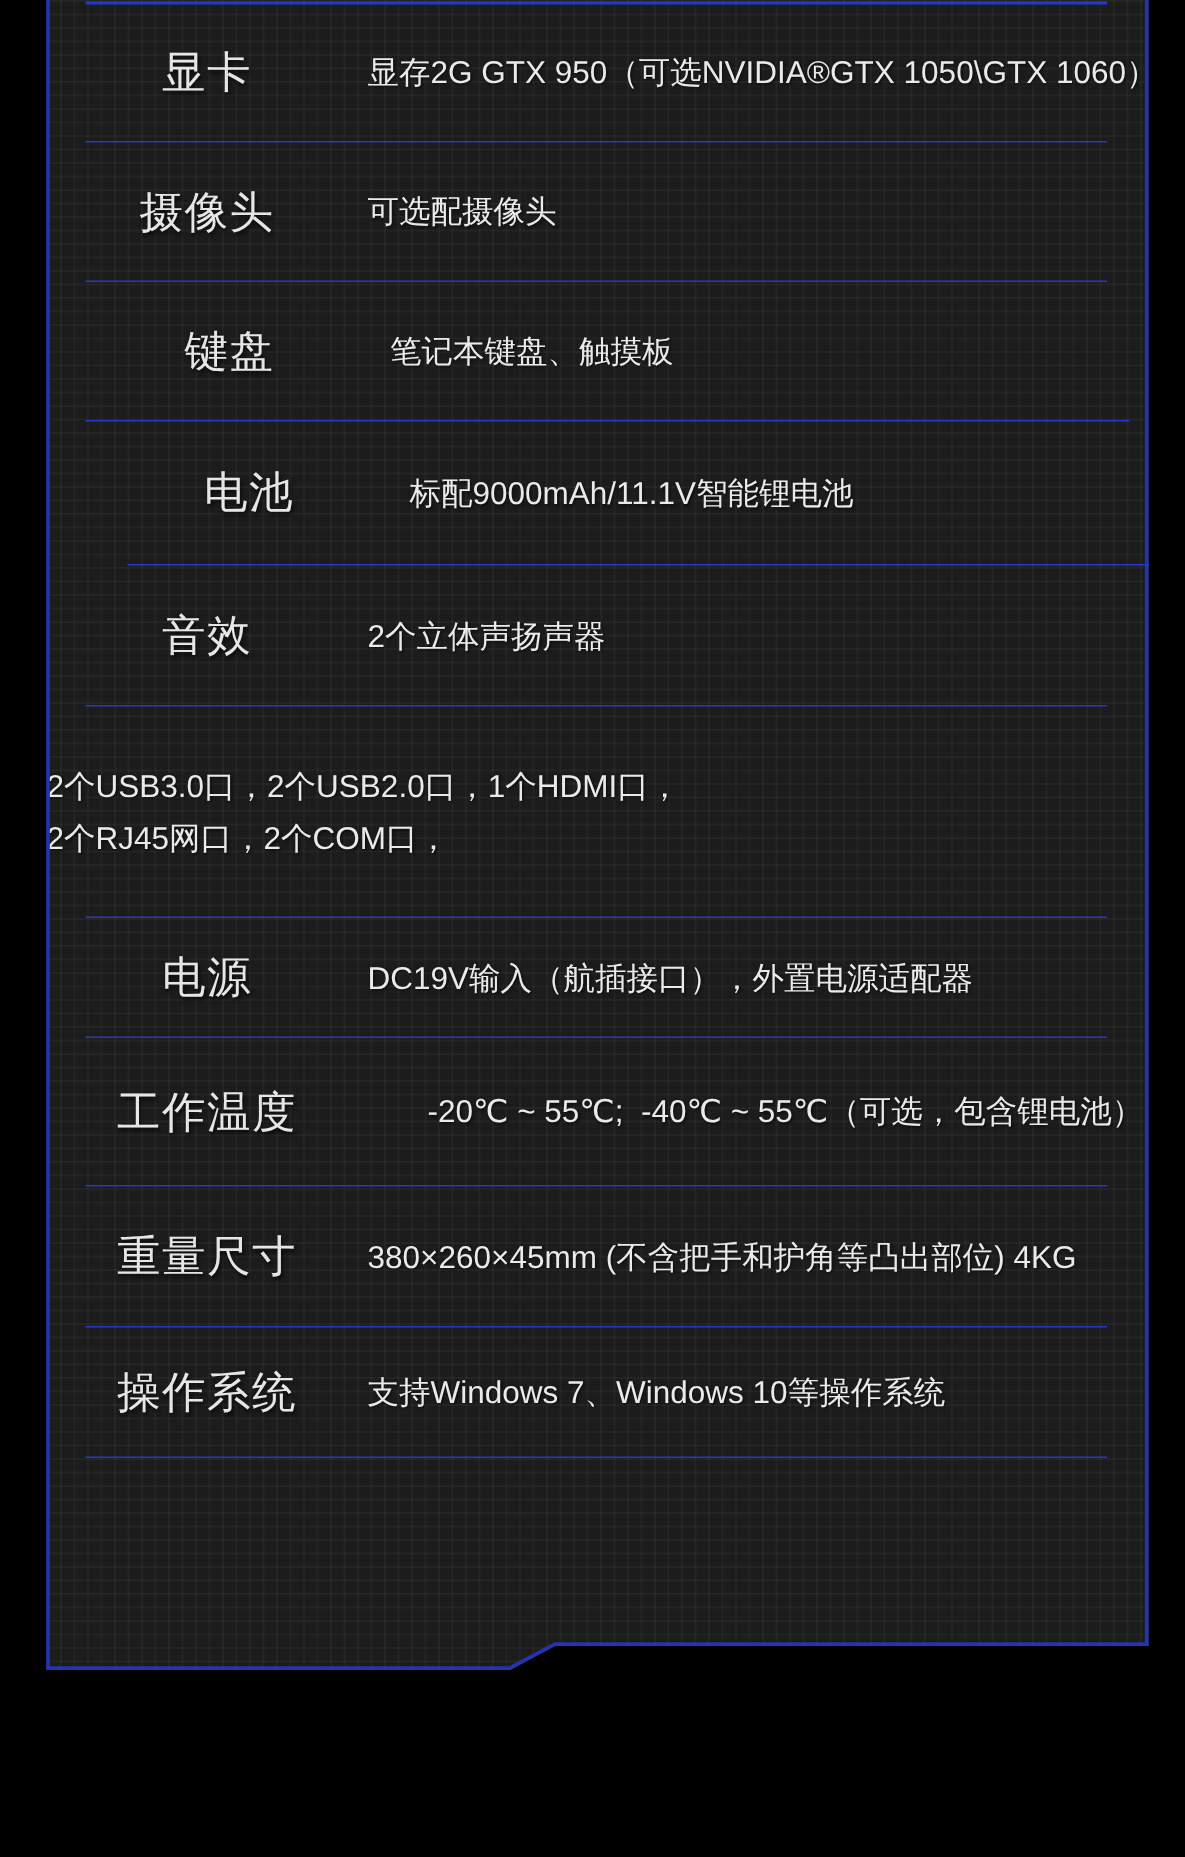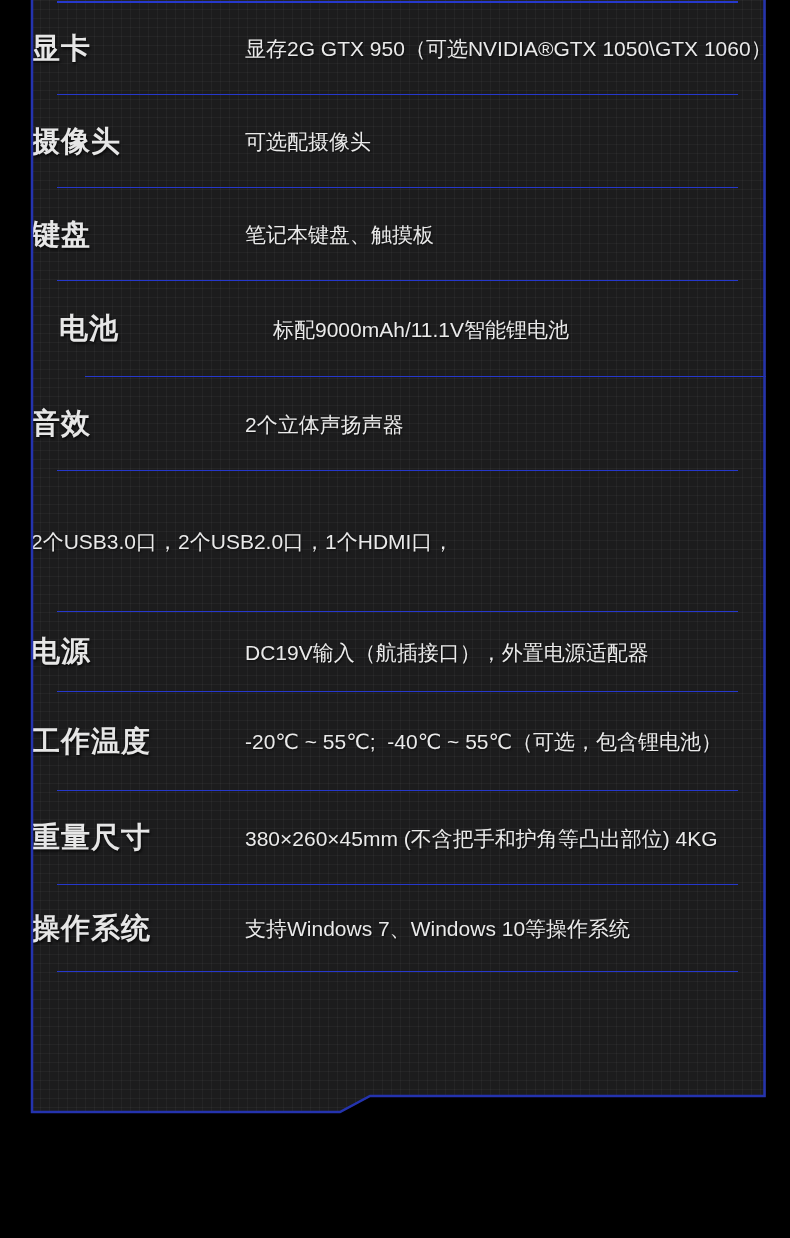--- a/index.html
+++ b/index.html
@@ -59,22 +59,23 @@
     content: "";
     position: absolute;
     left: 26px;
     right: 28px;
     bottom: 0;
     height: 1.5px;
     background: #2638cc;
   }
   .spec-label {
     flex: 0 0 214px;
+    text-align: center;
     font-size: 29px;
-    font-weight: 700;
+    font-weight: 400;
     color: #e6e6e6;
     letter-spacing: 1px;
     text-shadow: 1px 2px 3px rgba(0,0,0,0.75);
   }
   .spec-value {
     flex: 1 1 auto;
     color: #eaeaea;
     font-size: 21px;
     line-height: 35px;
     text-shadow: 1px 1px 2px rgba(0,0,0,0.6);
@@ -98,21 +99,21 @@
           </div>
   </div>
 
   <div class="spec-row" style="height: 93px;">
     <div class="spec-label">摄像头</div>
     <div class="spec-value">
             <div class="value-line">可选配摄像头</div>
           </div>
   </div>
 
-  <div class="spec-row" style="height: 93px;">
+  <div class="spec-row" style="height: 93px; padding-left: 15px;">
     <div class="spec-label">键盘</div>
     <div class="spec-value">
             <div class="value-line">笔记本键盘、触摸板</div>
           </div>
   </div>
 
   <div class="spec-row" style="height: 96px; margin-left: 28px;">
     <div class="spec-label">电池</div>
     <div class="spec-value">
             <div class="value-line">标配9000mAh/11.1V智能锂电池</div>
@@ -122,31 +123,32 @@
   <div class="spec-row" style="height: 94px;">
     <div class="spec-label">音效</div>
     <div class="spec-value">
             <div class="value-line">2个立体声扬声器</div>
           </div>
   </div>
 
   <div class="spec-row" style="height: 141px;">
     <div class="spec-value">
             <div class="value-line">2个USB3.0口，2个USB2.0口，1个HDMI口，</div>
+            <div class="value-line">2个RJ45网口，2个COM口，</div>
           </div>
   </div>
 
   <div class="spec-row" style="height: 80px;">
     <div class="spec-label">电源</div>
     <div class="spec-value">
             <div class="value-line">DC19V输入（航插接口），外置电源适配器</div>
           </div>
   </div>
 
-  <div class="spec-row" style="height: 99px;">
+  <div class="spec-row" style="height: 99px; gap: 40px;">
     <div class="spec-label">工作温度</div>
     <div class="spec-value">
             <div class="value-line">-20℃ ~ 55℃;  -40℃ ~ 55℃（可选，包含锂电池）</div>
           </div>
   </div>
 
 
   <div class="spec-row" style="height: 94px;">
     <div class="spec-label">重量尺寸</div>
     <div class="spec-value">

